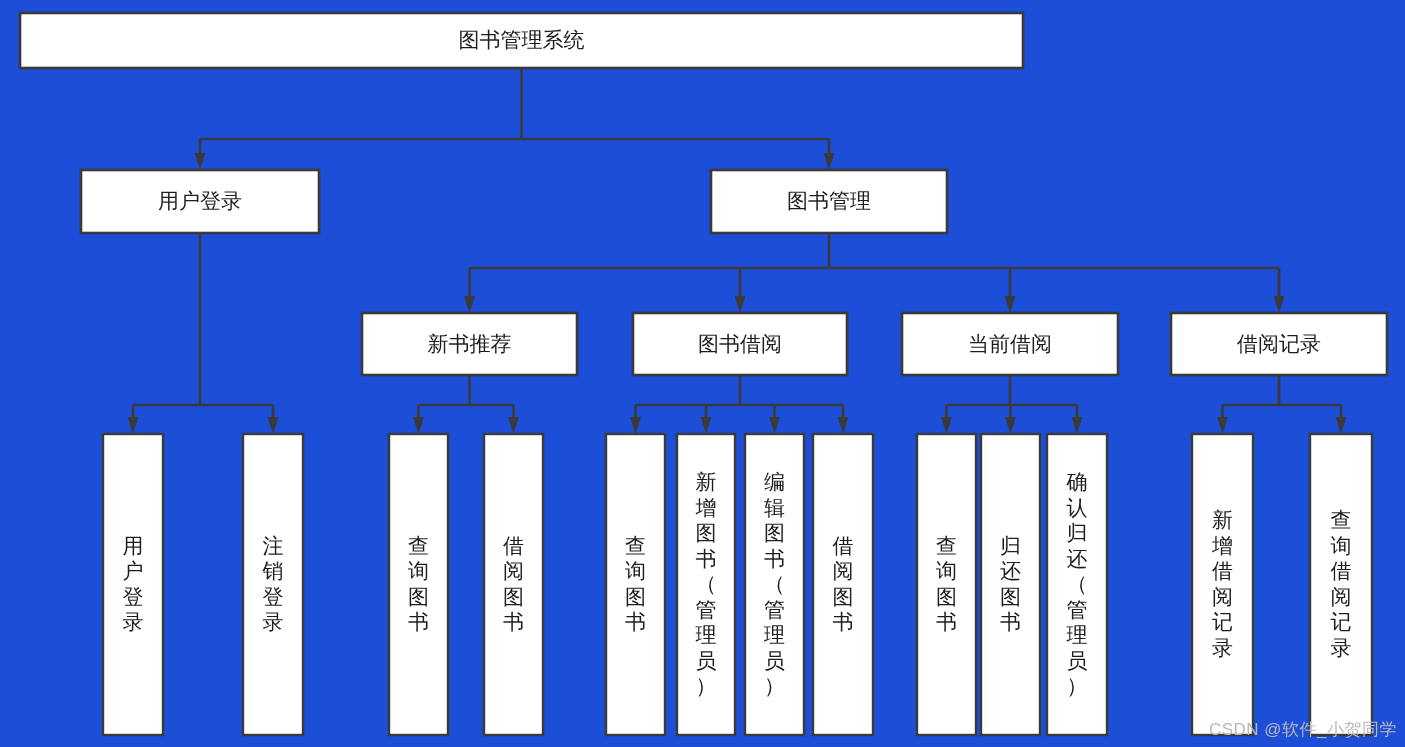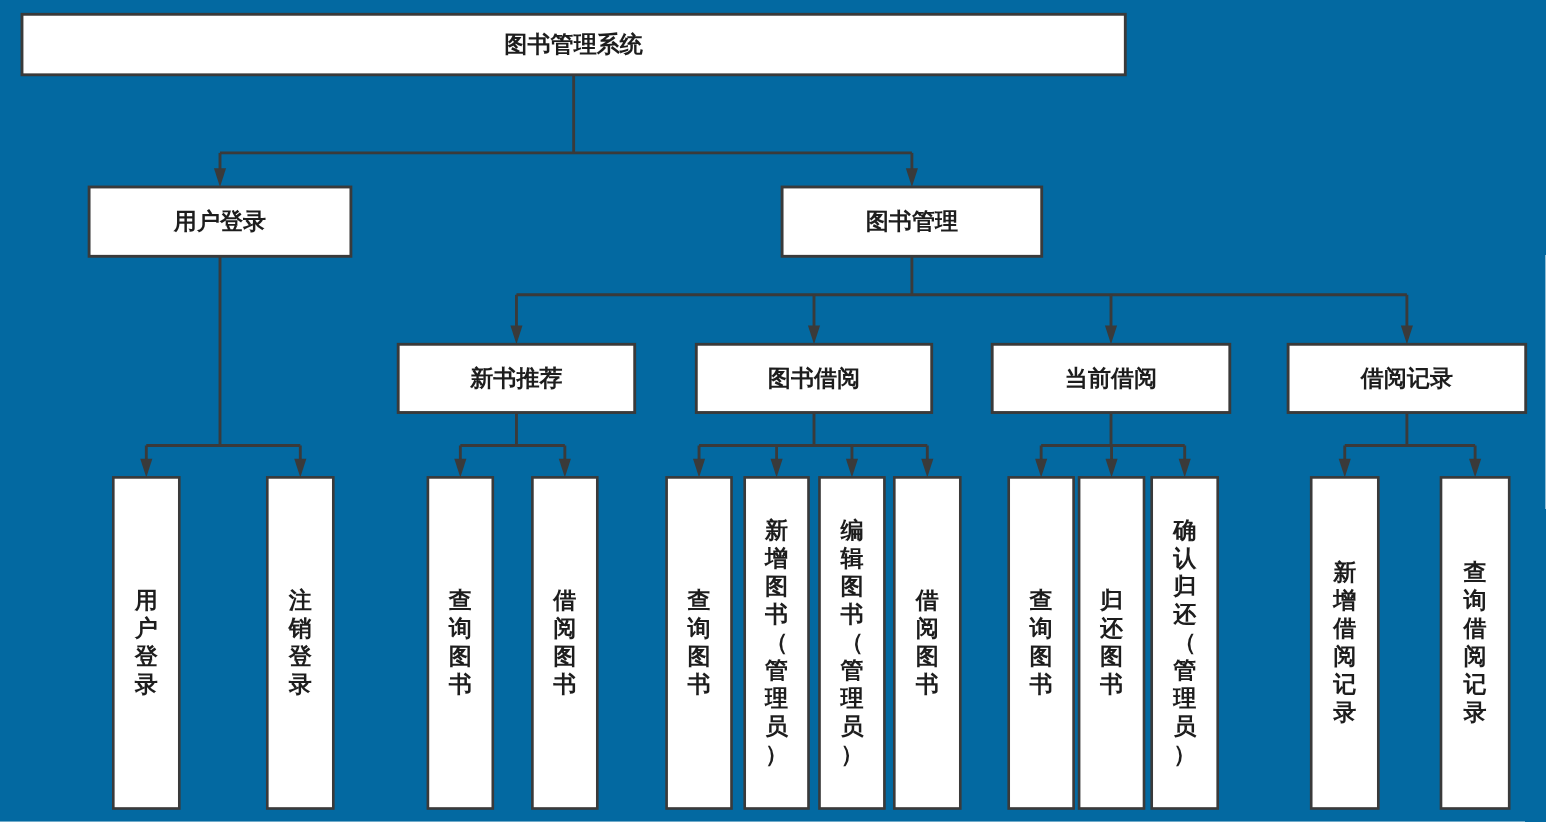--- a/index.html
+++ b/index.html
@@ -10,22 +10,21 @@
   body {
     width: 1405px;
     height: 747px;
     font-family: "Liberation Sans", "DejaVu Sans", sans-serif;
     overflow: hidden;
   }
   #diagram-root {
     position: relative;
     width: 1405px;
     height: 747px;
-    background: #0369a1;
-    font-weight: bold;
+    background: #1d4ed8;
   }
   svg#tree-svg {
     position: absolute;
     left: 0;
     top: 0;
     width: 1405px;
     height: 747px;
     display: block;
   }
   .node-box {
@@ -246,13 +245,14 @@
         <g>
           <rect x="1192" y="434" width="61" height="301" class="node-box-thin"></rect>
           <text x="1222.5" class="node-label-v"><tspan x="1222.5" y="521.8" dominant-baseline="middle">新</tspan><tspan x="1222.5" y="547.3" dominant-baseline="middle">增</tspan><tspan x="1222.5" y="572.8" dominant-baseline="middle">借</tspan><tspan x="1222.5" y="598.3" dominant-baseline="middle">阅</tspan><tspan x="1222.5" y="623.8" dominant-baseline="middle">记</tspan><tspan x="1222.5" y="649.3" dominant-baseline="middle">录</tspan></text>
         </g>
         <g>
           <rect x="1310" y="434" width="62" height="301" class="node-box-thin"></rect>
           <text x="1341" class="node-label-v"><tspan x="1341" y="521.8" dominant-baseline="middle">查</tspan><tspan x="1341" y="547.3" dominant-baseline="middle">询</tspan><tspan x="1341" y="572.8" dominant-baseline="middle">借</tspan><tspan x="1341" y="598.3" dominant-baseline="middle">阅</tspan><tspan x="1341" y="623.8" dominant-baseline="middle">记</tspan><tspan x="1341" y="649.3" dominant-baseline="middle">录</tspan></text>
         </g>
       </g>
   </svg>
+  <div class="watermark">CSDN @软件_小贺同学</div>
 </div>
 
 </body></html>

